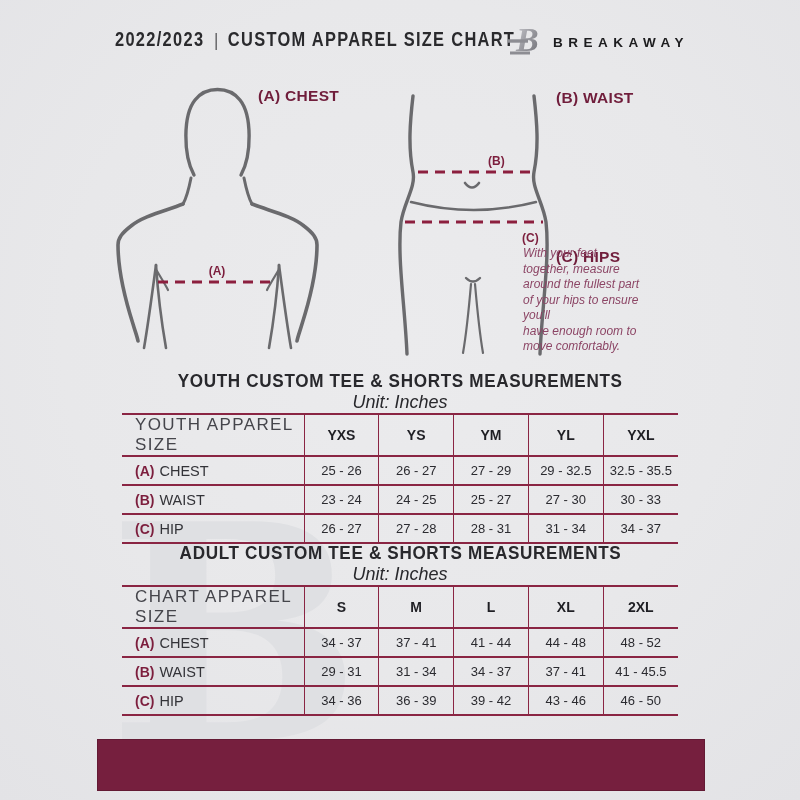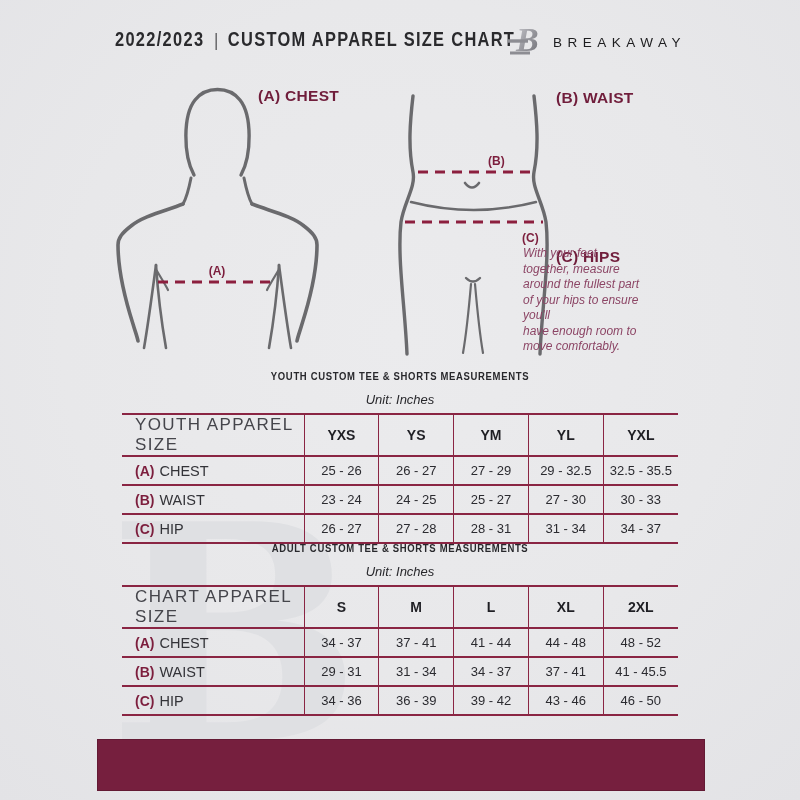--- a/index.html
+++ b/index.html
@@ -14,40 +14,40 @@
     position:absolute; left:108px; top:512px; z-index:0;
     font-family:"DejaVu Serif","Liberation Serif",serif; font-weight:bold;
     font-size:300px; line-height:0.82; color:#dfe0e3; letter-spacing:0;
   }
   
   .hdr { position:absolute; left:115px; top:28px; z-index:2; white-space:nowrap;
          transform:scaleX(0.82); transform-origin:left top; }
   .hdr .yr, .hdr .ttl { font-weight:bold; font-size:20px; letter-spacing:1.6px; color:#2a2a2d; }
   .hdr .dv { font-size:18px; color:#4a4a4d; margin:0 12px; font-weight:normal; }
   .logo { position:absolute; left:506px; top:20px; z-index:2; }
-  .brand { position:absolute; left:553px; top:35px; z-index:2; font-weight:normal;
+  .brand { position:absolute; left:553px; top:35px; z-index:2; font-weight:bold;
            font-size:13.5px; letter-spacing:5.5px; color:#1d1d1f; }
   
   .fig { position:absolute; z-index:1; }
   #fig-upper { left:110px; top:80px; }
   #fig-lower { left:390px; top:92px; }
   .fig path.body { fill:none; stroke:#6a6a6d; stroke-linecap:round; }
   .fig path.dash { fill:none; stroke:#8c1f3e; stroke-width:3.2; stroke-dasharray:10 7; }
   .fig text { font-family:"Liberation Sans",sans-serif; font-weight:bold; font-size:12px; fill:#7c1e3d; }
   
   .guide-h { position:absolute; z-index:2; font-weight:bold; font-size:15.5px;
              letter-spacing:0.3px; color:#701d3b; }
   .guide-p { position:absolute; z-index:2; font-style:italic; font-size:12px;
              line-height:15.5px; color:#8c4565; white-space:pre-line; }
   
   .section-title { position:absolute; left:0; width:800px; text-align:center; z-index:2;
-                   font-weight:bold; font-size:10px; letter-spacing:0.7px; color:#28282c; }
+                   font-weight:bold; font-size:18px; letter-spacing:0.7px; color:#28282c; }
   .section-title span { display:inline-block; transform:scaleX(0.95); }
   .unit { position:absolute; left:0; width:800px; text-align:center; z-index:2;
-          font-style:italic; font-size:13px; color:#28282c; }
+          font-style:italic; font-size:18px; color:#28282c; }
   
   table.size-table { position:absolute; left:122px; width:556px; z-index:2;
                      border-collapse:collapse; table-layout:fixed;
                      border-top:2px solid #8a2543; }
   table.size-table col.c0 { width:182px; }
   table.size-table col.cn { width:74.8px; }
   table.size-table thead tr { height:32px; border-bottom:2px solid #8a2543; }
   table.size-table tbody tr { height:29px; border-bottom:2px solid #8a2543; }
   table.size-table th + th, table.size-table td + td { border-left:1.5px solid #8a2543; }
   th.col-label { text-align:left; padding-left:13px; font-weight:normal; font-size:17px;

